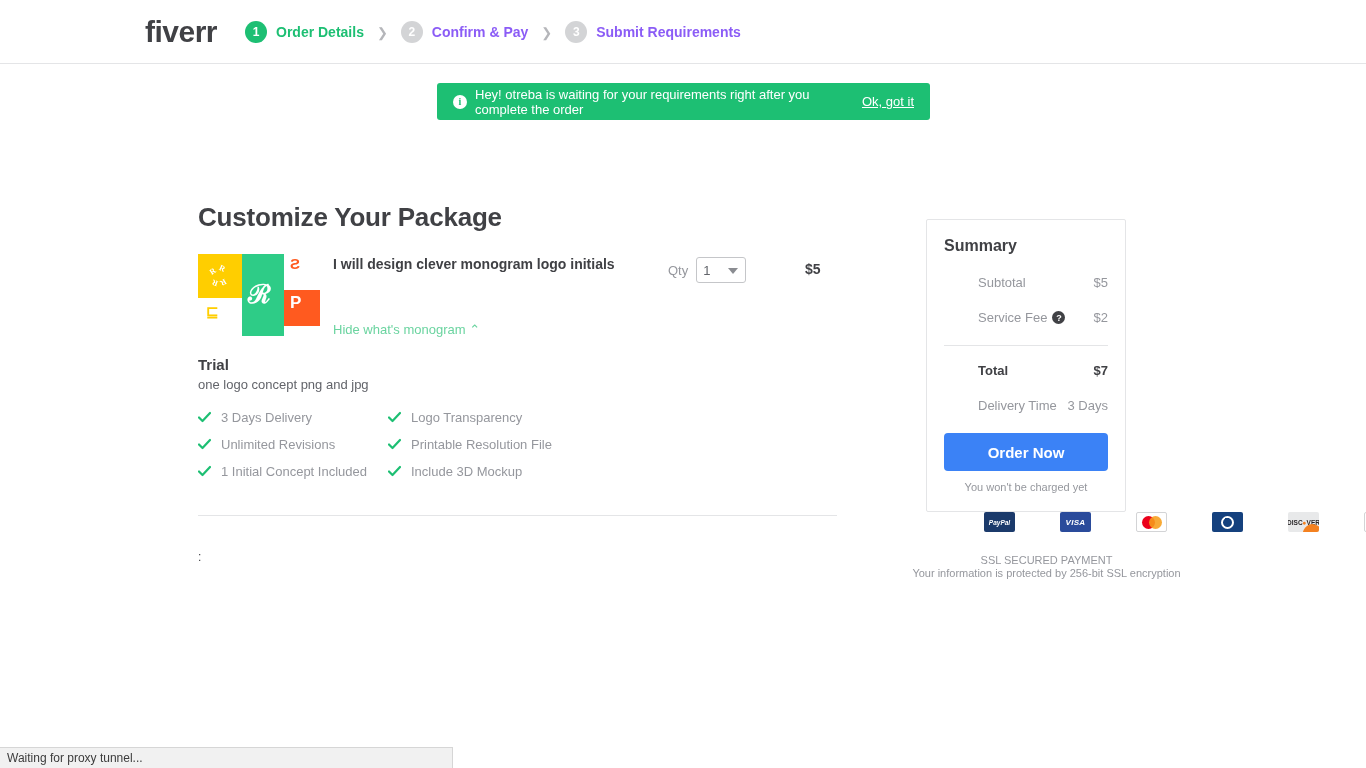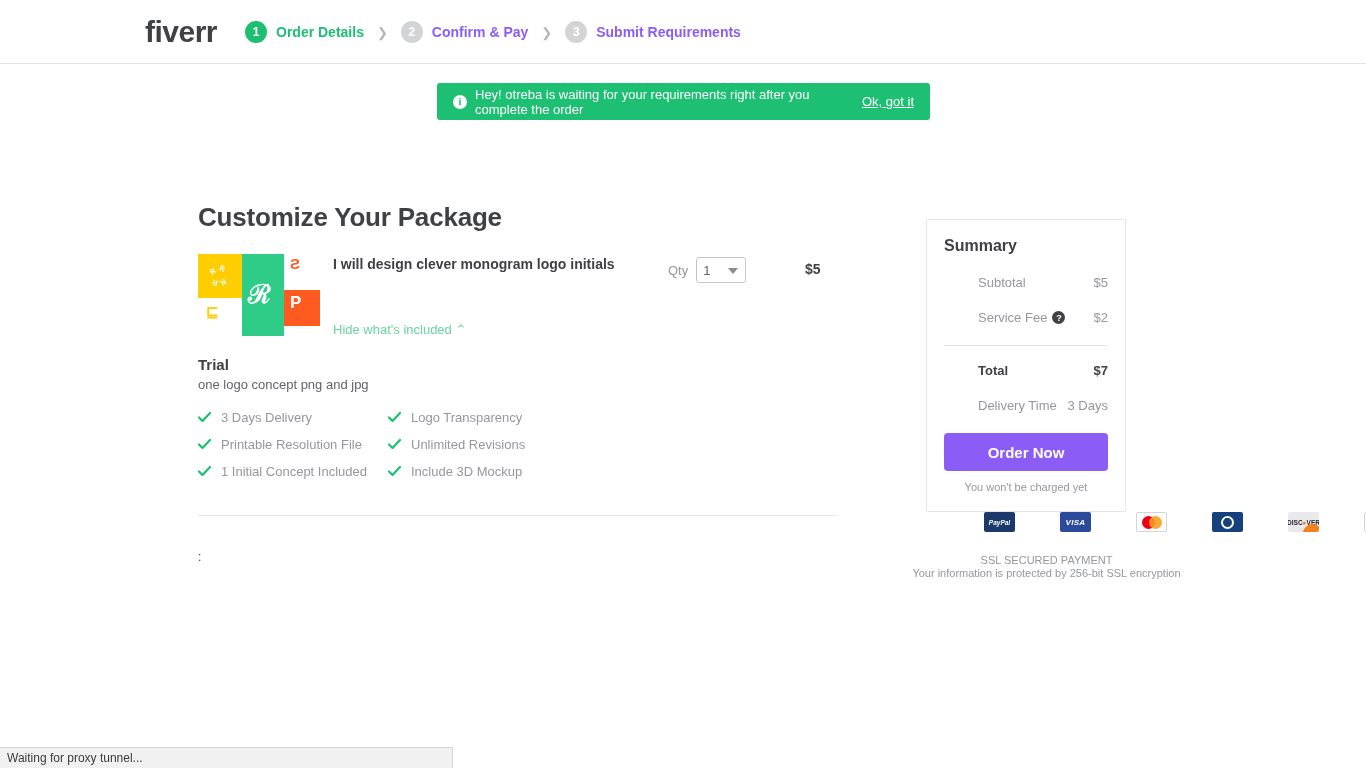--- a/index.html
+++ b/index.html
@@ -281,21 +281,21 @@
   }
   .sum-row.total .sum-label,
   .sum-row.total .sum-value {
     color: #404145;
     font-weight: bold;
   }
   .order-btn {
     display: block;
     width: 100%;
     height: 38px;
-    background: #8b5cf6;
+    background: #3b82f6;
     border: none;
     border-radius: 4px;
     color: #fff;
     font-size: 15px;
     font-weight: bold;
     font-family: "Liberation Sans", sans-serif;
     cursor: pointer;
     margin-top: 2px;
   }
   .no-charge {
@@ -445,21 +445,21 @@
           <text x="14" y="22" font-size="8" fill="#ffffff" font-family="Liberation Serif, serif" font-weight="bold" transform="rotate(150 17 20)">R</text>
         </svg>
       </div>
       <div class="glyph g2">ℛ</div>
       <div class="glyph g3">Ƨ</div>
       <div class="glyph g4">⊑</div>
       <div class="glyph g5">P</div>
     </div>
 
     <div class="gig-title">I will design clever monogram logo initials</div>
-    <div class="hide-included">Hide what's included ⌃</div>
+    <div class="hide-included">Hide what's monogram ⌃</div>
 
     <div class="qty-wrap">
       <div class="qty-label">Qty</div>
       <div class="qty-select">
         <span class="qty-value">1</span>
         <span class="qty-caret"></span>
       </div>
     </div>
 
     <div class="gig-price">$5</div>
@@ -484,29 +484,29 @@
           </svg>
       </span>
       <span>Logo Transparency</span>
     </div>
     <div class="feature">
       <span class="check">
         <svg width="13" height="13" viewBox="0 0 13 13">
             <path d="M1 6.5 L4.5 10 L12 2" stroke="#1dbf73" stroke-width="2.2" fill="none" stroke-linecap="round" stroke-linejoin="round"></path>
           </svg>
       </span>
-      <span>Printable Resolution File</span>
+      <span>Unlimited Revisions</span>
     </div>
     <div class="feature">
       <span class="check">
         <svg width="13" height="13" viewBox="0 0 13 13">
             <path d="M1 6.5 L4.5 10 L12 2" stroke="#1dbf73" stroke-width="2.2" fill="none" stroke-linecap="round" stroke-linejoin="round"></path>
           </svg>
       </span>
-      <span>Unlimited Revisions</span>
+      <span>Printable Resolution File</span>
     </div>
     <div class="feature">
       <span class="check">
         <svg width="13" height="13" viewBox="0 0 13 13">
             <path d="M1 6.5 L4.5 10 L12 2" stroke="#1dbf73" stroke-width="2.2" fill="none" stroke-linecap="round" stroke-linejoin="round"></path>
           </svg>
       </span>
       <span>1 Initial Concept Included</span>
     </div>
     <div class="feature">

